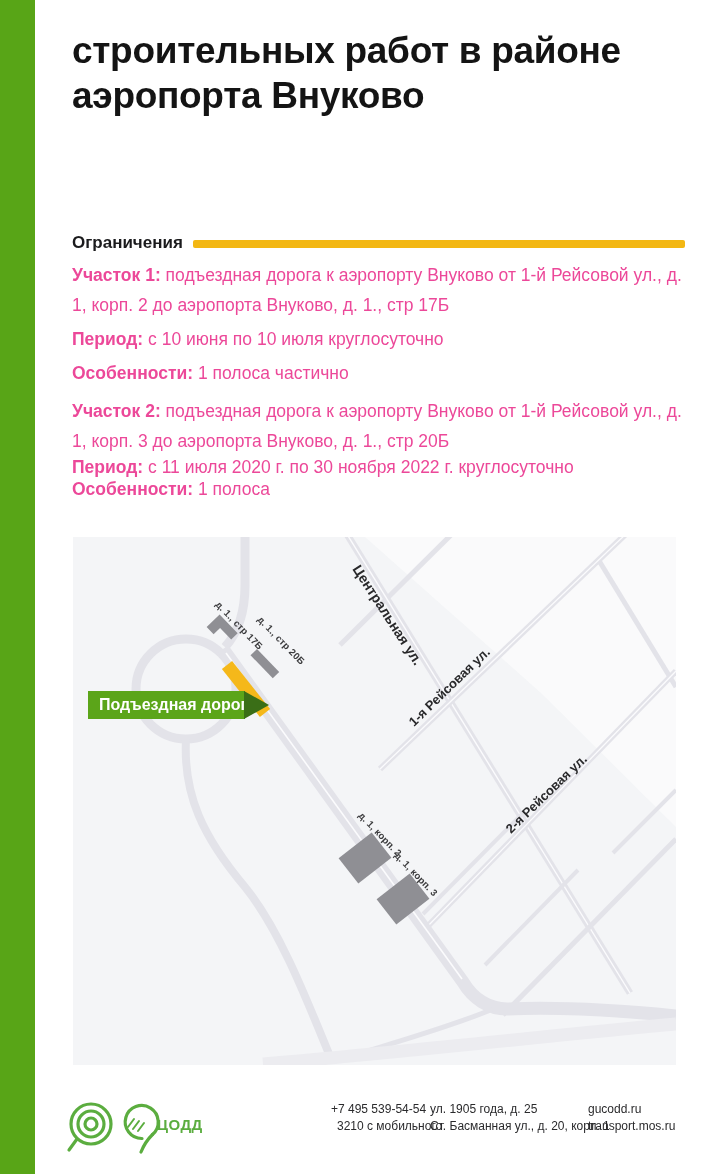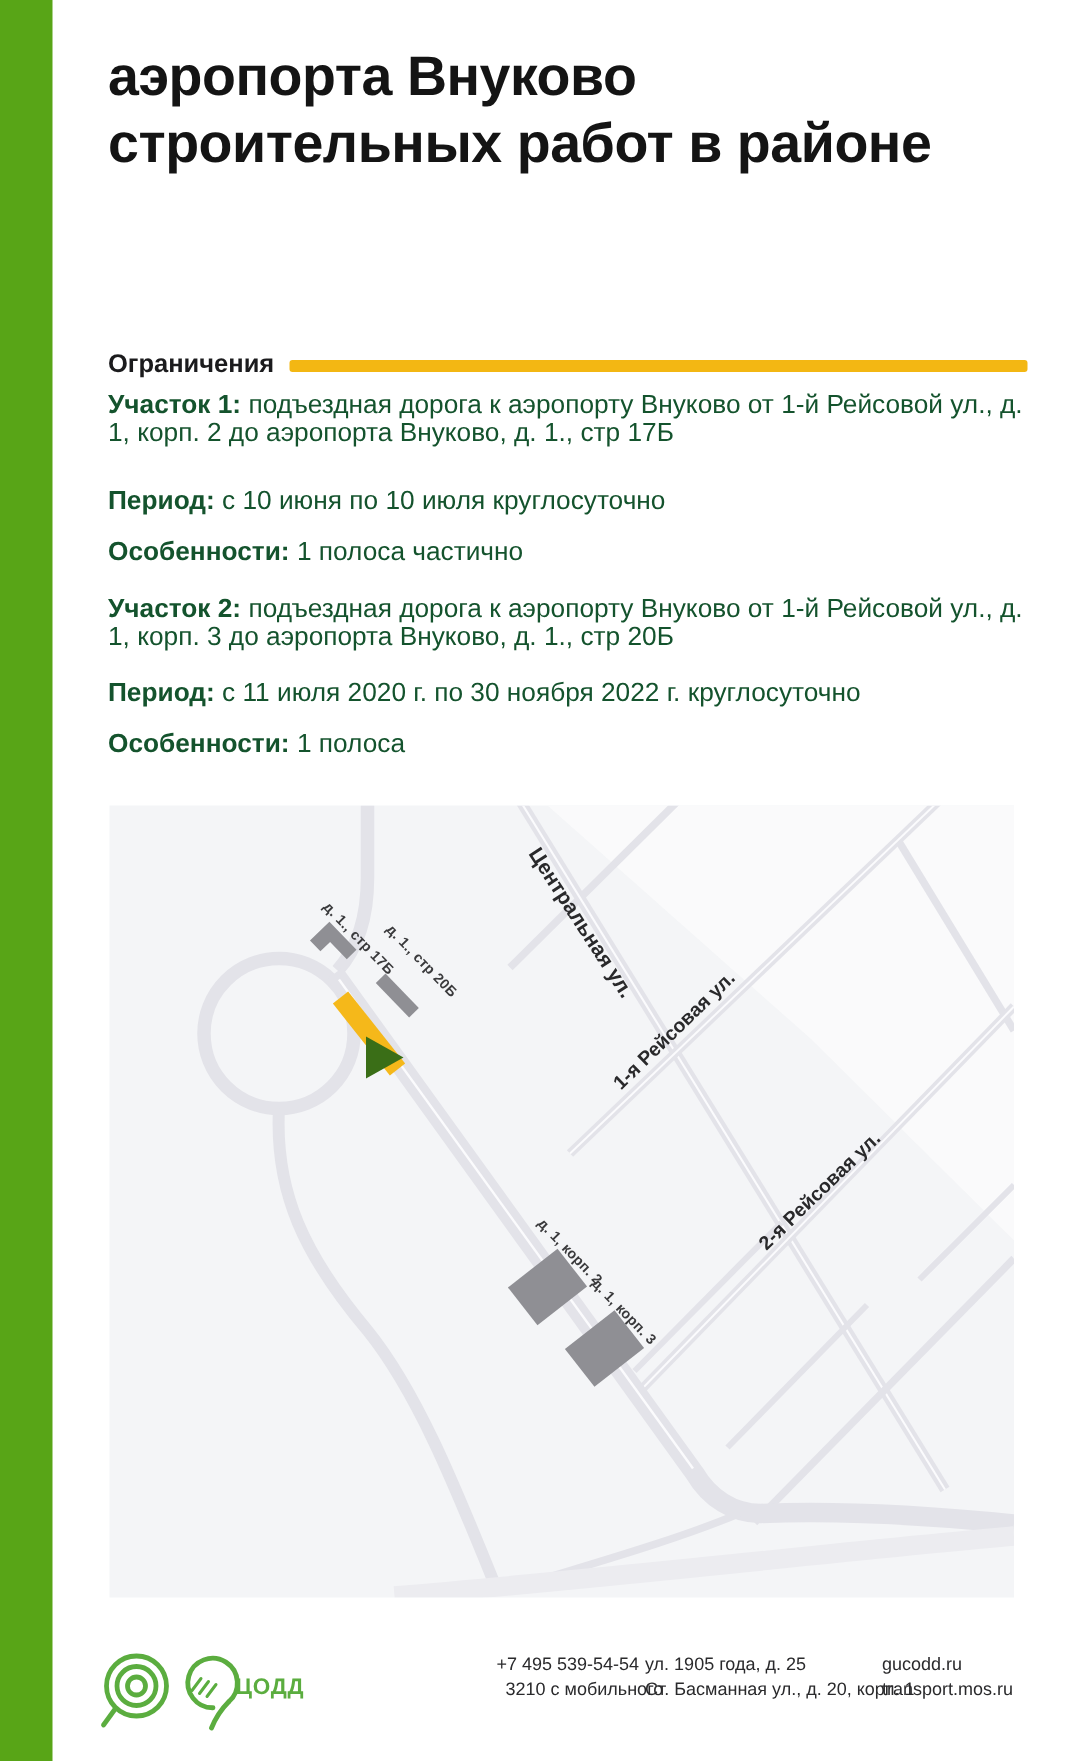--- a/index.html
+++ b/index.html
@@ -12,28 +12,28 @@
   
   #green-bar{left:0;top:0;width:35px;height:1174px;background:var(--accent-green,#58a517);}
   
   #title{left:72px;top:28px;width:620px;font-size:37px;line-height:45px;font-weight:bold;
          color:#141414;letter-spacing:-0.3px;}
   
   #section-label{left:72px;top:233px;font-size:17px;font-weight:bold;color:#1b1b1d;}
   #yellow-rule{left:193px;top:240px;width:492px;height:8px;border-radius:2px;
                background:var(--accent-yellow,#f3b713);}
   
-  .para{left:72px;width:626px;font-size:17.5px;line-height:19px;color:#14532d;}
+  .para{left:72px;width:626px;font-size:17.5px;line-height:30px;color:#ec4899;}
   .para b{font-weight:bold;}
   #p-area1{top:260px;}
   #p-period1{top:324px;}
   #p-feat1{top:358px;}
   #p-area2{top:396px;}
   #p-period2{top:452px;}
-  #p-feat2{top:486px;}
+  #p-feat2{top:474px;}
   
   #map{left:73px;top:537px;width:603px;height:528px;background:var(--map-bg,#f4f5f7);overflow:hidden;}
   #map svg{position:absolute;left:0;top:0;}
   .road{stroke:var(--road,#e3e3e9);fill:none;}
   .road-center{stroke:#fbfbfd;fill:none;}
   .road-light{stroke:#ececf0;fill:none;}
   .bldg{fill:var(--building,#8f8f94);}
   .street-label{fill:#29292b;font-weight:bold;font-size:14px;}
   .street-label.small{font-size:13px;}
   .bldg-label{fill:#3a3a3c;font-weight:bold;font-size:9.5px;letter-spacing:0.2px;}
@@ -52,22 +52,22 @@
   #foot-phone .l2{padding-left:6px;}
   #foot-addr{left:430px;}
   #foot-sites{left:588px;}
 </style>
 </head>
 <body>
 
 <div class="abs" id="green-bar"></div>
 
 <div class="abs" id="title">
+  <div>строительных работ в районе</div>
   <div>аэропорта Внуково</div>
-  <div>строительных работ в районе</div>
 </div>
 
 <div class="abs" id="section-label">Ограничения</div>
 <div class="abs" id="yellow-rule"></div>
 
 <div class="abs para" id="p-area1">
   <b>Участок 1:</b>
   <span>подъездная дорога к аэропорту Внуково от 1-й Рейсовой ул., д. 1, корп. 2 до аэропорта Внуково, д. 1., стр 17Б</span>
 </div>
 <div class="abs para" id="p-period1">
@@ -135,20 +135,21 @@
 
     <text class="street-label" transform="translate(279,32) rotate(57)">Центральная ул.</text>
     <text class="street-label small" transform="translate(341,190) rotate(-44)">1-я Рейсовая ул.</text>
     <text class="street-label small" transform="translate(438,297) rotate(-44)">2-я Рейсовая ул.</text>
     <text class="bldg-label" transform="translate(142,68) rotate(46)">д. 1., стр 17Б</text>
     <text class="bldg-label" transform="translate(184,83) rotate(46)">д. 1., стр 20Б</text>
     <text class="bldg-label" transform="translate(285,279) rotate(46)">д. 1, корп. 2</text>
     <text class="bldg-label" transform="translate(321,319) rotate(46)">д. 1, корп. 3</text>
   </svg>
 
+  <div class="abs" id="callout-box">Подъездная дорога</div>
   <div class="abs" id="callout-arrow"></div>
 </div>
 
 <svg class="abs" id="footer-logos" width="140" height="58" viewBox="0 0 140 58">
   <g>
     <circle class="logo-stroke" cx="27" cy="26" r="6" stroke-width="3.2"></circle>
     <circle class="logo-stroke" cx="27" cy="26" r="13" stroke-width="3.2"></circle>
     <circle class="logo-stroke" cx="27" cy="26" r="20" stroke-width="3.2"></circle>
     <path class="logo-stroke" d="M 13,41 L 5,52" stroke-width="3.2"></path>
   </g>

